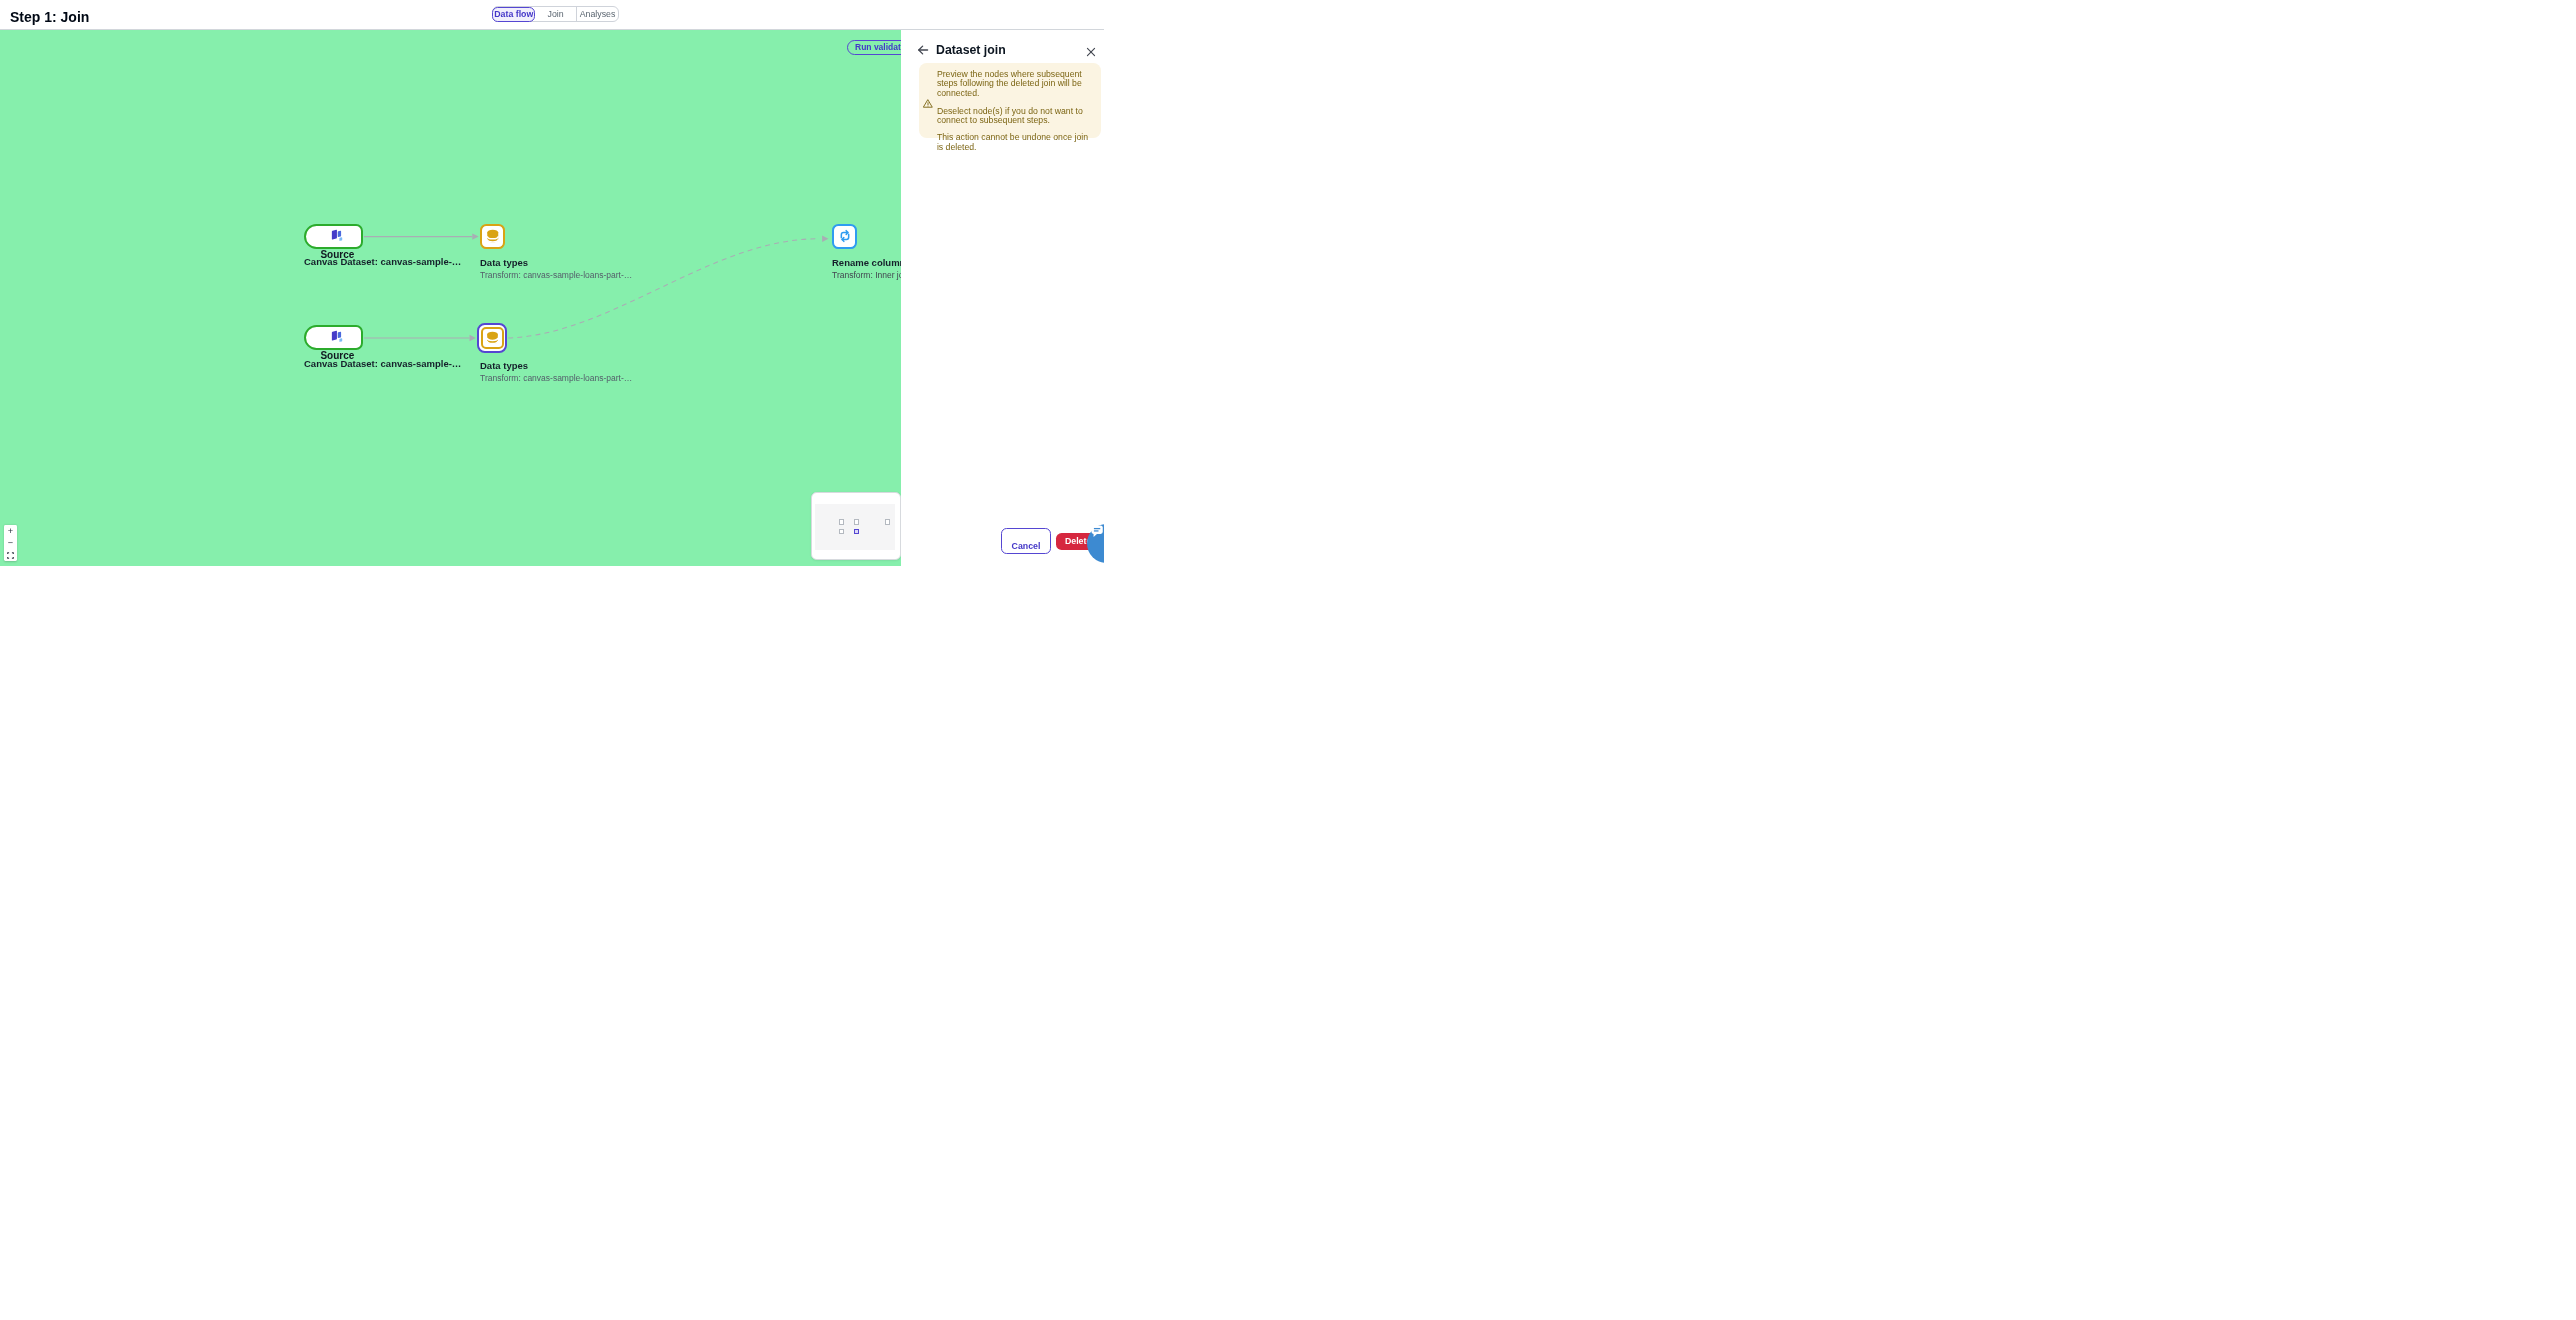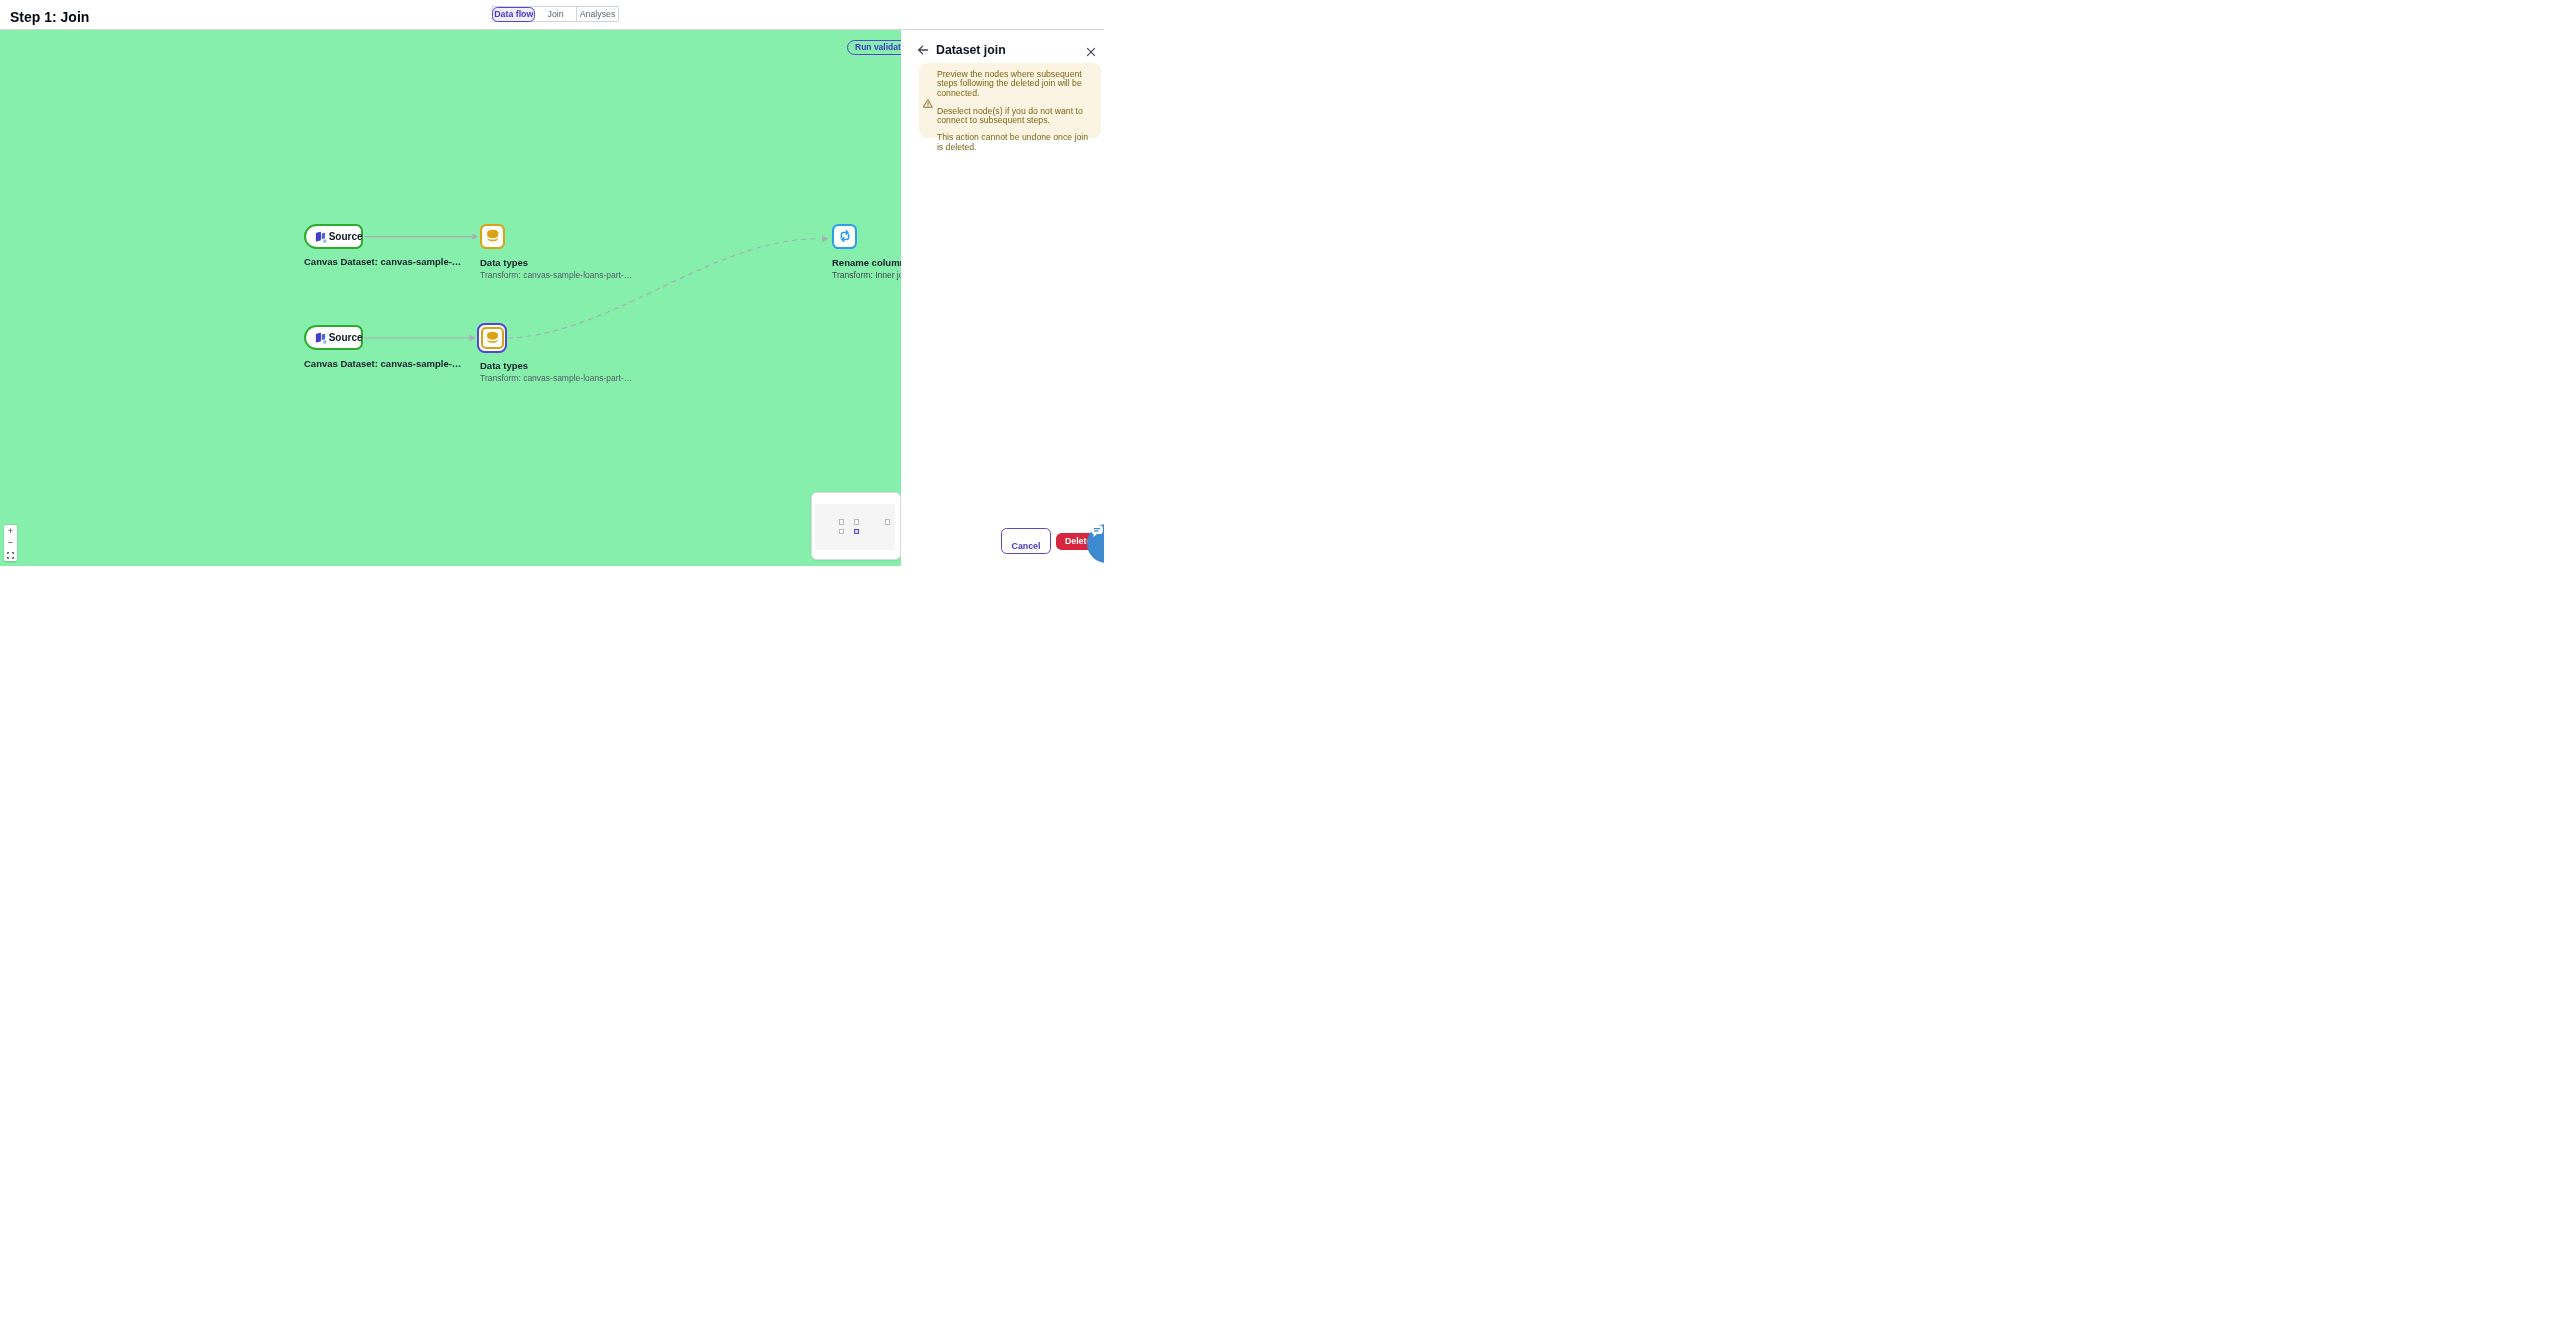--- a/index.html
+++ b/index.html
@@ -4,36 +4,36 @@
 <style>
   html,body{margin:0;padding:0;overflow:hidden;background:#fff;}
   body{width:1104px;height:566px;position:relative;
        font-family:"Liberation Sans","DejaVu Sans",sans-serif;
        -webkit-font-smoothing:antialiased;color:#0d1926;}
   
   .header{position:absolute;left:0;top:0;right:0;height:29px;background:#fff;
           border-bottom:0.7px solid #d2d6db;z-index:5;}
   .page-title{position:absolute;left:10px;top:9.2px;font-size:14px;font-weight:bold;color:#000814;}
   .tabs{position:absolute;left:492px;top:6.3px;width:127px;height:16px;display:flex;
-        background:#fff;border:0.7px solid #cfd3da;border-radius:1px;box-sizing:border-box;}
+        background:#fff;border:0.7px solid #cfd3da;border-radius:6px;box-sizing:border-box;}
   .tab{flex:1;display:flex;align-items:center;justify-content:center;font-size:8.8px;
        color:#5a6570;cursor:pointer;white-space:nowrap;}
   .tab.mid{border-right:0.7px solid #cfd3da;}
   .tab.selected{margin:-0.7px 0 -0.7px -0.7px;border:1.4px solid var(--accent,#5546d2);border-radius:5.6px;
        background:#f1effc;color:var(--accent-text,#4437c8);font-weight:bold;z-index:1;}
   
   .canvas{position:absolute;top:29px;left:0;width:980px;bottom:0;background:#86efac;
           border-right:0.7px solid #c8ccd2;box-sizing:border-box;}
   .btn-run{position:absolute;left:847px;top:10.6px;height:15px;padding:0 7px;background:transparent;
           border:1.4px solid var(--accent,#5546d2);border-radius:9.2px;color:var(--accent-text,#4437c8);
           font-weight:bold;font-size:8.5px;line-height:12px;font-family:inherit;cursor:pointer;}
   .edges{position:absolute;inset:0;pointer-events:none;}
   .pill{position:absolute;width:59px;height:25px;background:#fff;box-sizing:border-box;
         border:2.1px solid var(--green,#2cab2c);border-radius:12.7px 7px 7px 12.7px;
-        display:flex;align-items:center;padding-left:7.7px;cursor:pointer;}
+        display:flex;align-items:center;gap:5px;padding-left:7.7px;cursor:pointer;flex-direction:column;}
   .pill-label{font-size:10px;font-weight:bold;color:#101820;}
   .node-box{position:absolute;width:25px;height:25px;background:#fff;box-sizing:border-box;
         border:2.1px solid var(--gold,#d9a314);border-radius:6.3px;display:flex;
         align-items:center;justify-content:center;cursor:pointer;}
   .node-box.blue{border-color:var(--blue,#2f9cf0);}
   .selected-ring{position:absolute;width:30px;height:30px;background:#fff;box-sizing:border-box;
         border:2.1px solid var(--accent,#5546d2);border-radius:7.7px;display:flex;
         align-items:center;justify-content:center;cursor:pointer;}
   .inner-box{width:23px;height:22.5px;box-sizing:border-box;border:2.1px solid var(--gold,#d9a314);
         border-radius:5px;display:flex;align-items:center;justify-content:center;}

